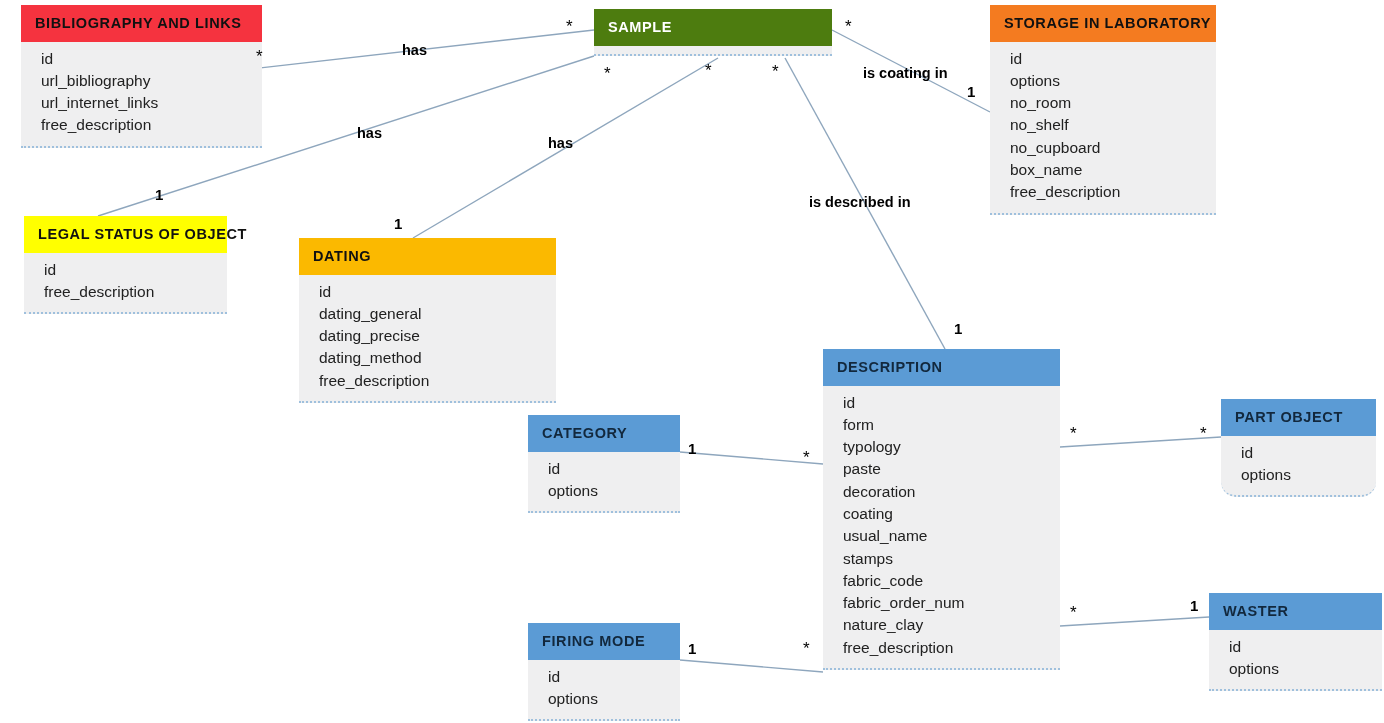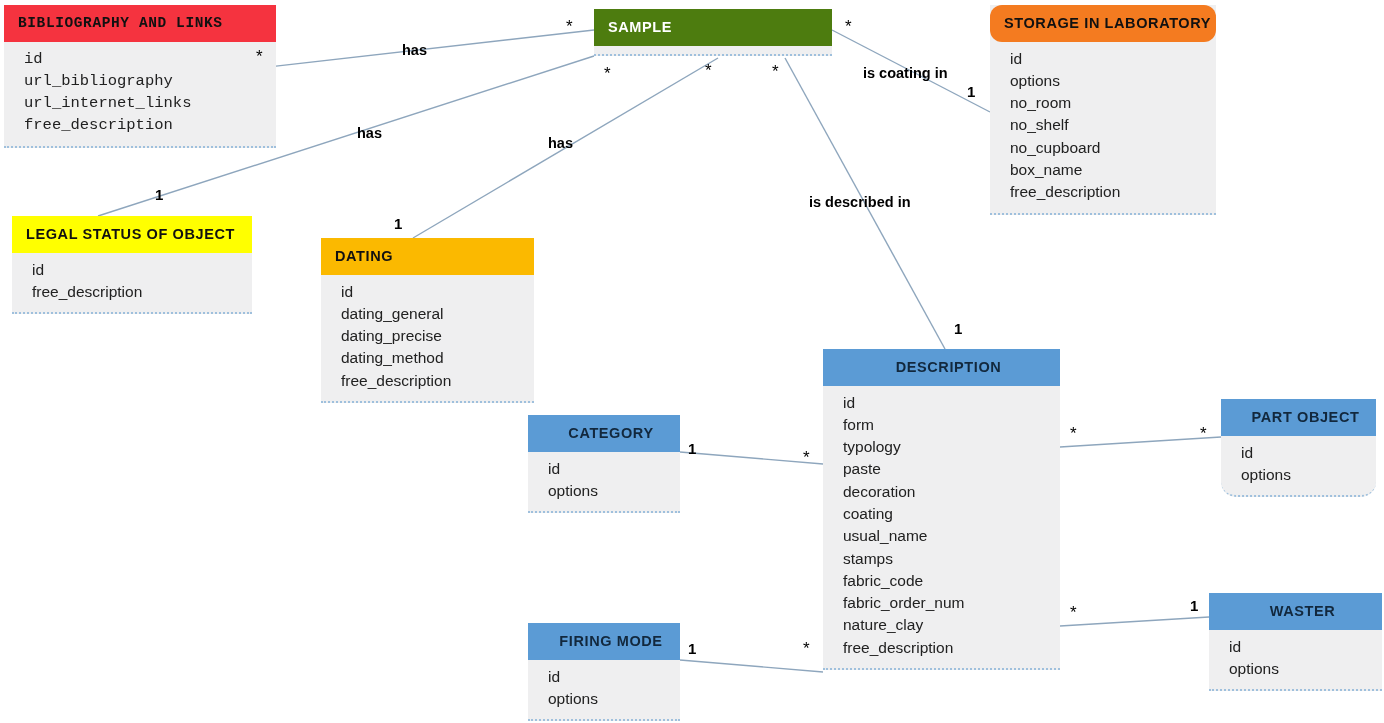--- a/index.html
+++ b/index.html
@@ -48,24 +48,24 @@
   }
   .entity .attr {
     font-size: 15.5px;
     line-height: 22.3px;
     color: #212121;
     white-space: nowrap;
   }
   
   .hd-red    { background: #f5333f; }
   .hd-tan    { background: #4d7c0f; color: #ffffff !important; }
-  .hd-orange { background: #f47b20; border-radius: 12px; }
+  .hd-orange { background: #f47b20; }
   .hd-yellow { background: #ffff00; }
   .hd-amber  { background: #fbb900; }
-  .hd-blue   { background: #5b9bd5; color: #12283d !important; text-align: center; }
+  .hd-blue   { background: #5b9bd5; color: #12283d !important; }
 
   .edge-label {
     position: absolute;
     font-size: 14.5px;
     font-weight: bold;
     color: #000000;
     white-space: nowrap;
     line-height: 1;
   }
   .card {
@@ -92,21 +92,21 @@
       <line x1="413" y1="238" x2="718" y2="58" stroke="#8ea6bd" stroke-width="1.4"></line>
       <line x1="832" y1="30" x2="990" y2="112" stroke="#8ea6bd" stroke-width="1.4"></line>
       <line x1="785" y1="58" x2="945" y2="349" stroke="#8ea6bd" stroke-width="1.4"></line>
       <line x1="680" y1="452" x2="823" y2="464" stroke="#8ea6bd" stroke-width="1.4"></line>
       <line x1="680" y1="660" x2="823" y2="672" stroke="#8ea6bd" stroke-width="1.4"></line>
       <line x1="1060" y1="447" x2="1221" y2="437" stroke="#8ea6bd" stroke-width="1.4"></line>
       <line x1="1060" y1="626" x2="1209" y2="617" stroke="#8ea6bd" stroke-width="1.4"></line>
     </svg>
 
   <div id="entity-layer">
-      <div class="entity" style="left: 4px; top: 5px; width: 272px; font-family: Liberation Mono, monospace;">
+      <div class="entity" style="left: 21px; top: 5px; width: 241px;">
         <div class="ehead hd-red">BIBLIOGRAPHY  AND  LINKS</div>
         <div class="ebody">
           <div class="attr">id</div>
           <div class="attr">url_bibliography</div>
           <div class="attr">url_internet_links</div>
           <div class="attr">free_description</div>
         </div>
       </div>
       <div class="entity" style="left: 594px; top: 9px; width: 238px;">
         <div class="ehead hd-tan">SAMPLE</div>
@@ -117,28 +117,28 @@
         <div class="ebody">
           <div class="attr">id</div>
           <div class="attr">options</div>
           <div class="attr">no_room</div>
           <div class="attr">no_shelf</div>
           <div class="attr">no_cupboard</div>
           <div class="attr">box_name</div>
           <div class="attr">free_description</div>
         </div>
       </div>
-      <div class="entity" style="left: 12px; top: 216px; width: 240px;">
+      <div class="entity" style="left: 24px; top: 216px; width: 203px;">
         <div class="ehead hd-yellow">LEGAL  STATUS  OF  OBJECT</div>
         <div class="ebody">
           <div class="attr">id</div>
           <div class="attr">free_description</div>
         </div>
       </div>
-      <div class="entity" style="left: 321px; top: 238px; width: 213px;">
+      <div class="entity" style="left: 299px; top: 238px; width: 257px;">
         <div class="ehead hd-amber">DATING</div>
         <div class="ebody">
           <div class="attr">id</div>
           <div class="attr">dating_general</div>
           <div class="attr">dating_precise</div>
           <div class="attr">dating_method</div>
           <div class="attr">free_description</div>
         </div>
       </div>
       <div class="entity" style="left: 823px; top: 349px; width: 237px;">

